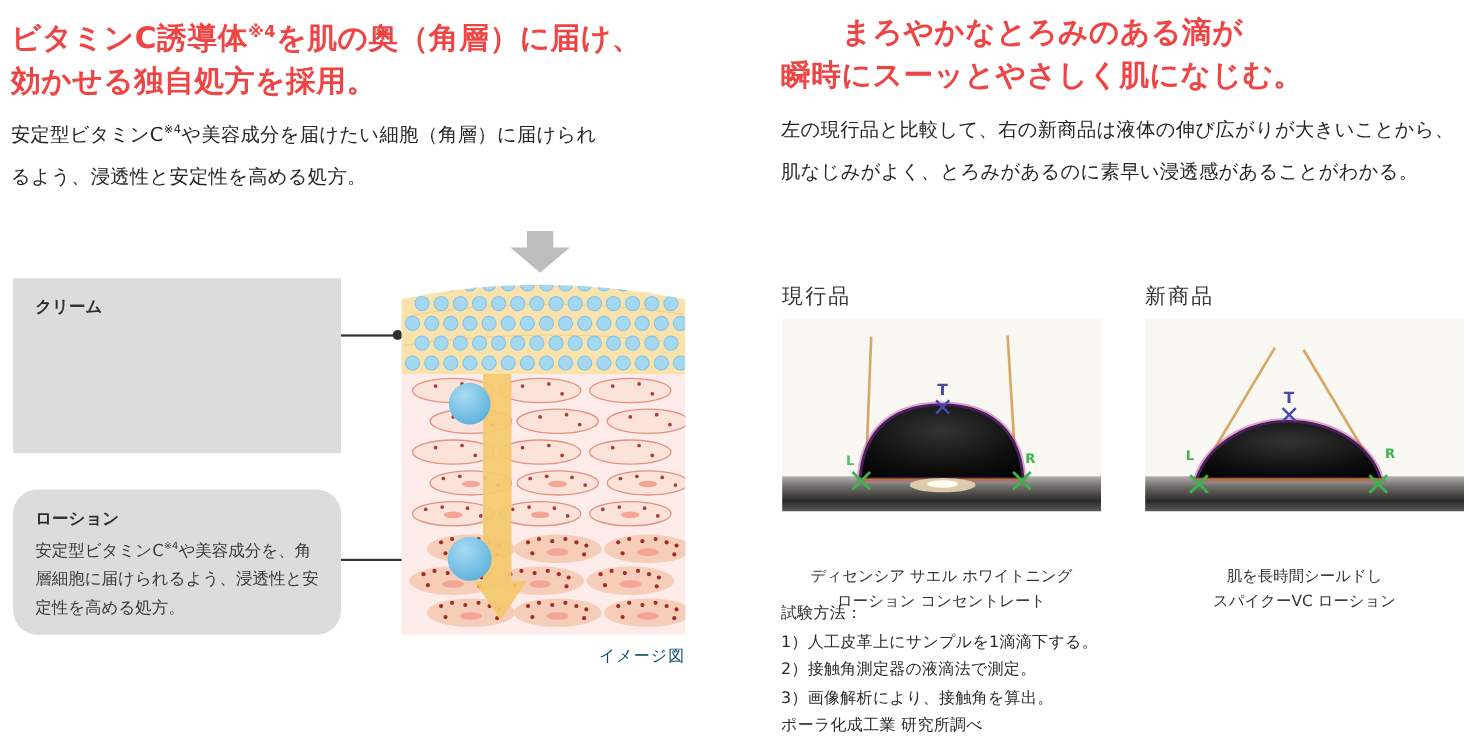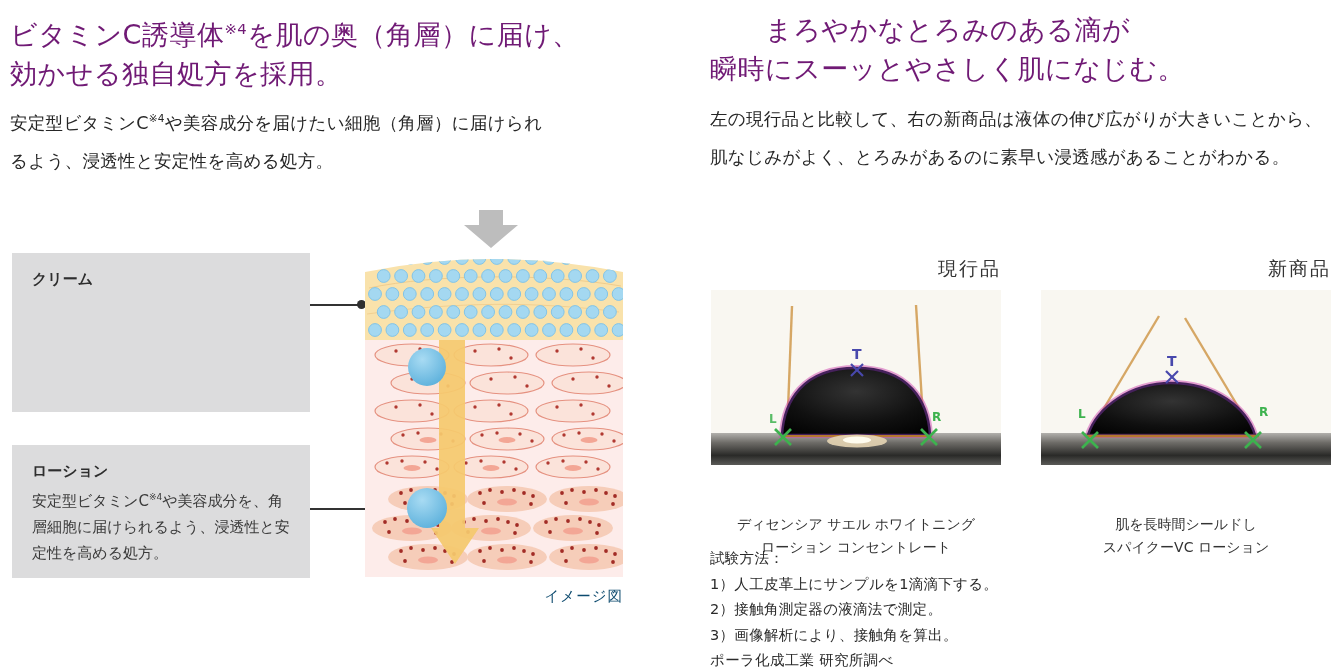--- a/index.html
+++ b/index.html
@@ -4,60 +4,60 @@
 <style>
   * { margin:0; padding:0; box-sizing:border-box; }
   html,body { background:#fff; }
   body {
     position:relative; width:1335px; height:672px; overflow:hidden;
     font-family:"DejaVu Sans","Liberation Sans",sans-serif; color:#222;
   }
   .abs { position:absolute; }
   
   .h-main {
-    font-size:27px; font-weight:normal; color:#701a75;
+    font-size:27px; font-weight:bold; color:#ef4444;
     line-height:39px; letter-spacing:.5px;
   }
   .h-main .sup { font-size:.55em; vertical-align:super; }
   
   .intro { font-size:17.5px; line-height:38px; color:#262626; letter-spacing:.3px; }
   .intro .sup { font-size:.6em; vertical-align:super; }
   
   .info-box {
     background:#dcdcdd; width:298px; padding:13px 20px 12px 20px;
     font-size:15px; line-height:26px; color:#3a3a3a;
   }
   .info-box .box-title { font-weight:bold; color:#2e2e2e; }
   .info-box .sup { font-size:.6em; vertical-align:super; }
   
   .connector { height:2px; background:#333; }
   .connector-dot { width:9px; height:9px; border-radius:50%; background:#2f2f2f; }
   
   .diagram-caption { width:278px; text-align:right; font-size:14.5px; color:#0c4a6e; letter-spacing:1px; }
-  .photo-label { width:290px; text-align:right; font-size:19px; color:#333; letter-spacing:2px; }
+  .photo-label { width:290px; text-align:left; font-size:19px; color:#333; letter-spacing:2px; }
   .photo-caption { width:290px; text-align:center; font-size:14px; line-height:23px; color:#333;margin-top:39px; }
   .method { font-size:14.5px; line-height:25.5px; color:#2a2a2a; letter-spacing:.3px; }
   svg { display:block; }
   svg text { font-family:"DejaVu Sans","Liberation Sans",sans-serif; }
 </style>
 </head>
 <body>
 
 <h1 class="abs h-main" style="left:10px; top:10px;">
   <span style="display:block"><span>ビタミンC誘導体</span><span class="sup">※4</span><span>を肌の奥（角層）に届け、</span></span>
   <span style="display:block">効かせる独自処方を採用。</span>
 </h1>
 
 <p class="abs intro" style="left:10px; top:99px; width:535px;"><span>安定型ビタミンC</span><span class="sup">※4</span><span>や美容成分を届けたい細胞（角層）に届けられるよう、浸透性と安定性を高める処方。</span></p>
 
 <div class="abs info-box" style="left:12px; top:253px; min-height:159px;">
   <div class="box-title">クリーム</div>
 </div>
 
-<div class="abs info-box" style="left:12px; top:445px; min-height:132px;">
+<div class="abs info-box" style="left:12px; top:445px; min-height:132px;border-radius:22px;">
   <div class="box-title">ローション</div>
   <div><span>安定型ビタミンC</span><span class="sup">※4</span><span>や美容成分を、角層細胞に届けられるよう、浸透性と安定性を高める処方。</span></div>
 </div>
 
 <div class="abs connector" style="left:310px; top:304px; width:51px;"></div>
 <div class="abs connector-dot" style="left:357px; top:300px;"></div>
 <div class="abs connector" style="left:310px; top:508px; width:114px;"></div>
 <div class="abs connector-dot" style="left:419px; top:504px;"></div>
 
 <svg class="abs" style="left:345px; top:210px;" width="280" height="367" viewBox="0 0 280 367">

